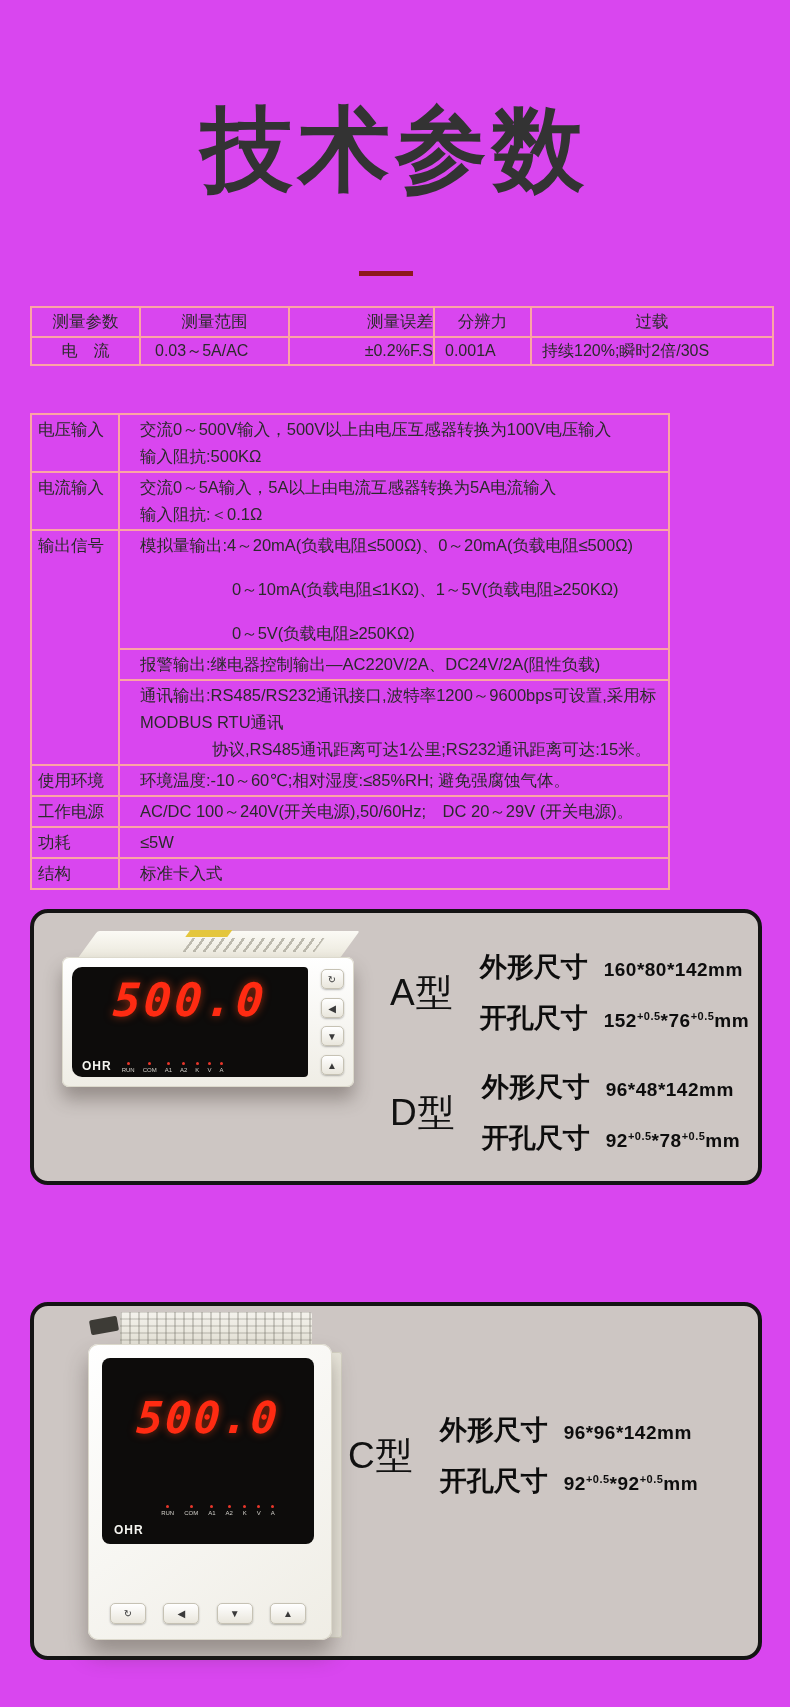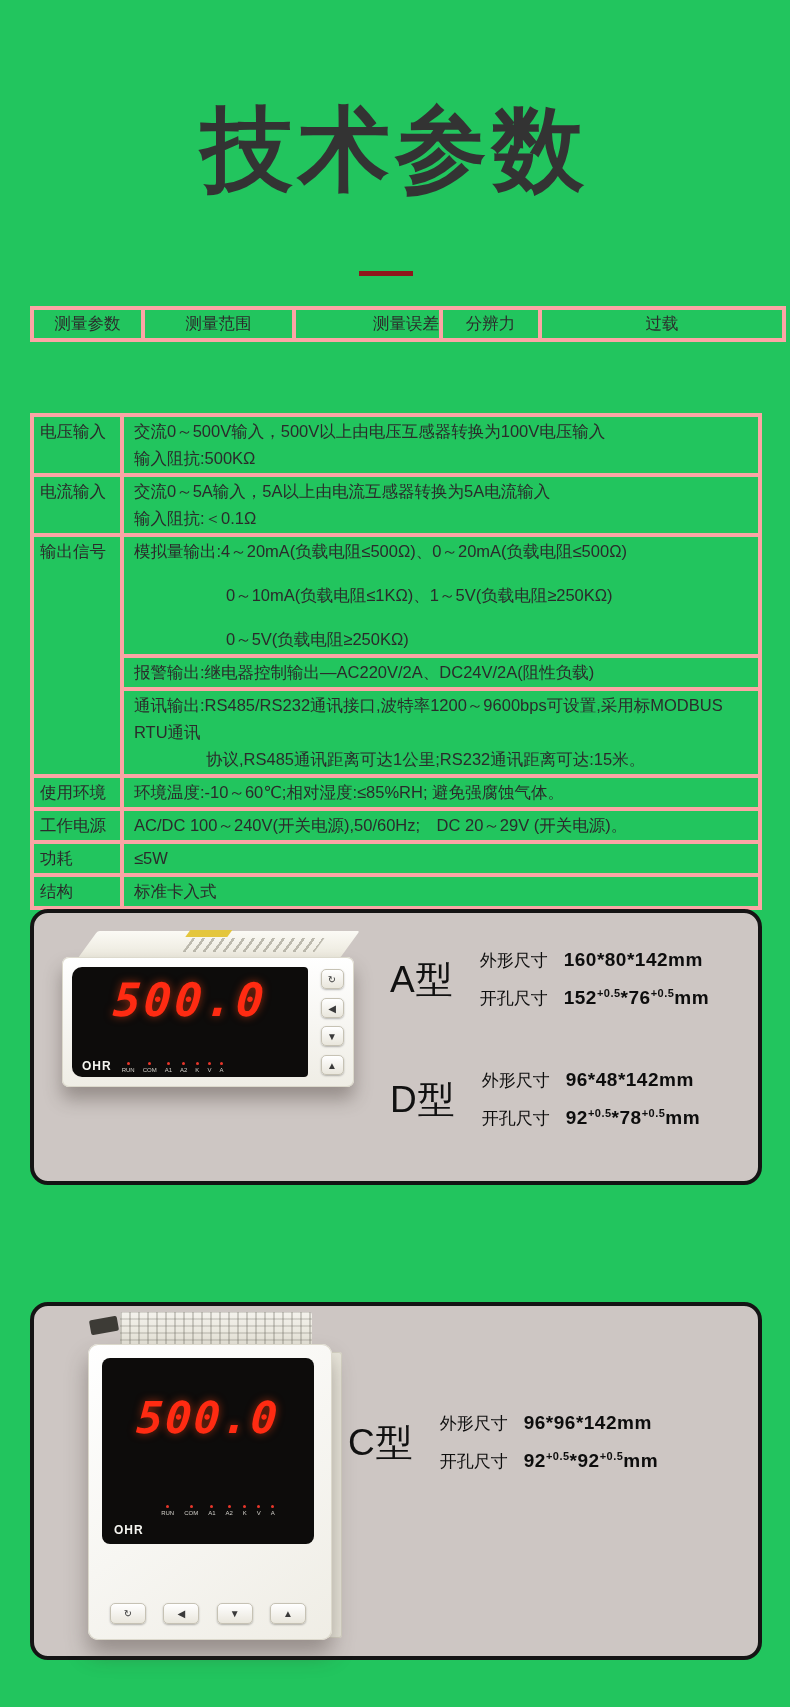--- a/index.html
+++ b/index.html
@@ -1,60 +1,60 @@
 <!DOCTYPE html>
 <html><head>
 <meta charset="utf-8">
 <style>
   html,body{margin:0;padding:0;background:#ffffff;}
-  .page{position:relative;width:790px;height:1707px;background:#22c55e;overflow:hidden;
+  .page{position:relative;width:790px;height:1707px;background:#d946ef;overflow:hidden;
         font-family:"Liberation Sans","DejaVu Sans",sans-serif;color:#2d2d2d;}
 
   
   .main-title{position:absolute;left:0;right:0;top:88px;text-align:center;
     font-size:92px;font-weight:bold;color:#333333;letter-spacing:5px;margin:0;}
   .title-rule{position:absolute;left:359px;top:271px;width:54px;height:5px;background:#8e181c;}
 
   
   table{border-collapse:collapse;table-layout:fixed;font-size:16px;color:#2b2b2b;}
-  td,th{border:4px solid #fca5a5;padding:0;font-weight:normal;}
+  td,th{border:2px solid #fca5a5;padding:0;font-weight:normal;}
   .t1{position:absolute;left:30px;top:306px;width:732px;}
   .t1 th{height:28px;text-align:center;font-size:16.5px;}
   .t1 td{height:26px;}
   .t1 .c1{width:107px;text-align:center;}
   .t1 .c2{width:147px;padding-left:14px;}
   .t1 .c3{width:143px;text-align:right;}
   .t1 .c4{width:95px;padding-left:10px;}
   .t1 .c5{width:240px;padding-left:10px;}
   .t1 th.c2,.t1 th.c4,.t1 th.c5{padding-left:0;text-align:center;}
 
-  .t2{position:absolute;left:30px;top:413px;width:732px;font-size:16.5px;}
+  .t2{position:absolute;left:30px;top:413px;width:640px;font-size:16.5px;}
   .t2 .lab{width:78px;vertical-align:top;padding:2px 2px 2px 6px;line-height:25px;}
-  .t2 .cnt{vertical-align:top;padding:1px 4px 1px 10px;line-height:27px;}
+  .t2 .cnt{vertical-align:top;padding:1px 4px 1px 20px;line-height:27px;}
   .t2 .ind1{padding-left:92px;margin-top:17px;}
   .t2 .ind2{padding-left:72px;}
 
   
   .section-title{position:absolute;left:0;right:0;top:820px;text-align:center;
     font-size:31px;font-weight:bold;color:#000;letter-spacing:2px;margin:0;}
 
   
   .panel{position:absolute;left:30px;width:732px;background:#cdc6c3;
     border:4px solid #141414;border-radius:18px;box-sizing:border-box;}
   #panel-ad{top:909px;height:276px;}
   #panel-c{top:1302px;height:358px;}
 
   .model-block{position:absolute;display:flex;align-items:center;gap:26px;}
   .block-a{left:356px;top:36px;}
   .block-d{left:356px;top:156px;}
   .block-c{left:314px;top:106px;}
   .model-name{font-size:37px;color:#111;letter-spacing:1px;white-space:nowrap;}
   .dim-rows{display:flex;flex-direction:column;gap:15px;}
   .dim-row{display:flex;align-items:baseline;gap:16px;white-space:nowrap;}
-  .dim-label{font-weight:normal;font-size:17px;color:#0d0d0d;}
+  .dim-label{font-weight:bold;font-size:27px;color:#0d0d0d;}
   .dim-value{font-weight:bold;font-size:19px;color:#0d0d0d;letter-spacing:.5px;}
   .dim-value sup{font-size:11px;font-weight:bold;}
 
   
   .meter-a{position:absolute;left:28px;top:44px;width:292px;height:130px;}
   .ma-lid{position:absolute;left:16px;top:-26px;width:262px;height:27px;
     background:linear-gradient(#fbfaf5,#ebe8dc);transform:skewX(-36deg);
     transform-origin:bottom left;border-radius:2px;}
   .ma-vents{position:absolute;left:100px;top:7px;width:132px;height:14px;opacity:.75;
     background:repeating-linear-gradient(90deg,#aaa79a 0 3px,transparent 3px 10px);}
@@ -118,20 +118,27 @@
 
   <table class="t1">
     <tbody>
         <tr>
       <th class="c1">测量参数</th>
       <th class="c2">测量范围</th>
       <th class="c3">测量误差</th>
       <th class="c4">分辨力</th>
       <th class="c5">过载</th>
     </tr>
+    <tr>
+      <td class="c1">电　流</td>
+      <td class="c2">0.03～5A/AC</td>
+      <td class="c3">±0.2%F.S</td>
+      <td class="c4">0.001A</td>
+      <td class="c5">持续120%;瞬时2倍/30S</td>
+    </tr>
   </tbody>
     </table>
 
   <table class="t2">
     <tbody>
         <tr>
       <td class="lab">电压输入</td>
       <td class="cnt">
         <div>交流0～500V输入，500V以上由电压互感器转换为100V电压输入</div>
         <div>输入阻抗:500KΩ</div>

